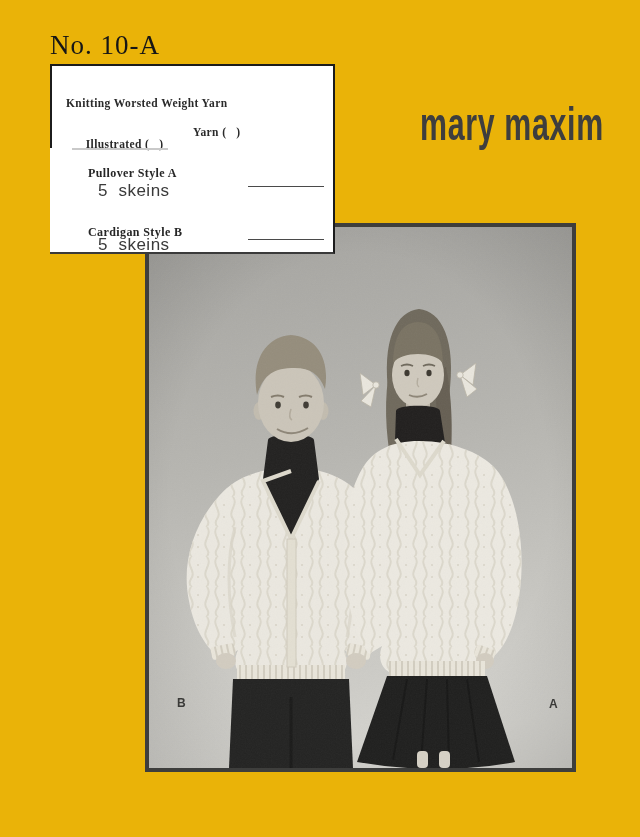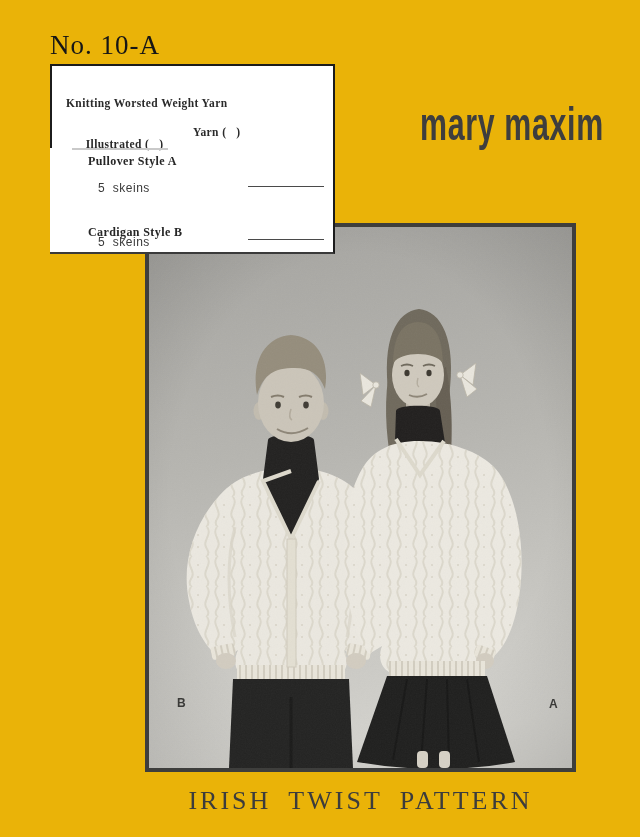--- a/index.html
+++ b/index.html
@@ -38,26 +38,26 @@
   .row-yarn{top:31px;}
   .row-illustrated{top:60px;}
   .row-illustrated .other{position:absolute;left:127px;top:0;white-space:pre;}
   .form-smudge{
     position:absolute;left:22px;top:82px;width:96px;height:2px;background:#c9c9c9;
   }
   .style-label{
     position:absolute;left:38px;
     font-size:12px;font-weight:bold;letter-spacing:.4px;color:#262626;
   }
-  .style-a{top:88px;}
+  .style-a{top:100px;}
   .style-b{top:159px;}
   .qty{
     position:absolute;left:48px;
     font-family:"Liberation Sans", sans-serif;
-    font-size:12px;color:#3a3a3a;letter-spacing:.5px;white-space:pre;
+    font-size:17px;color:#3a3a3a;letter-spacing:.5px;white-space:pre;
   }
   .qty-a{top:115px;}
   .qty-b{top:169px;}
   .fill-line{
     position:absolute;left:198px;width:76px;height:0;
     border-top:1.5px solid #4a4a4a;
   }
   .fill-line-a{top:120px;}
   .fill-line-b{top:173px;}
   
@@ -225,15 +225,14 @@
         <rect x="268" y="524" width="11" height="17" rx="4" fill="#d6d1c5"></rect>
         <rect x="290" y="524" width="11" height="17" rx="4" fill="#d6d1c5"></rect>
       </g>
 
       <rect width="423" height="541" filter="url(#grain)" opacity="0.05"></rect>
     </svg>
     <span class="photo-label label-b">B</span>
     <span class="photo-label label-a">A</span>
   </div>
 
-  <div class="pattern-title">IRISH TWIST PATTERN</div>
 
 </div>
 
 </body></html>

